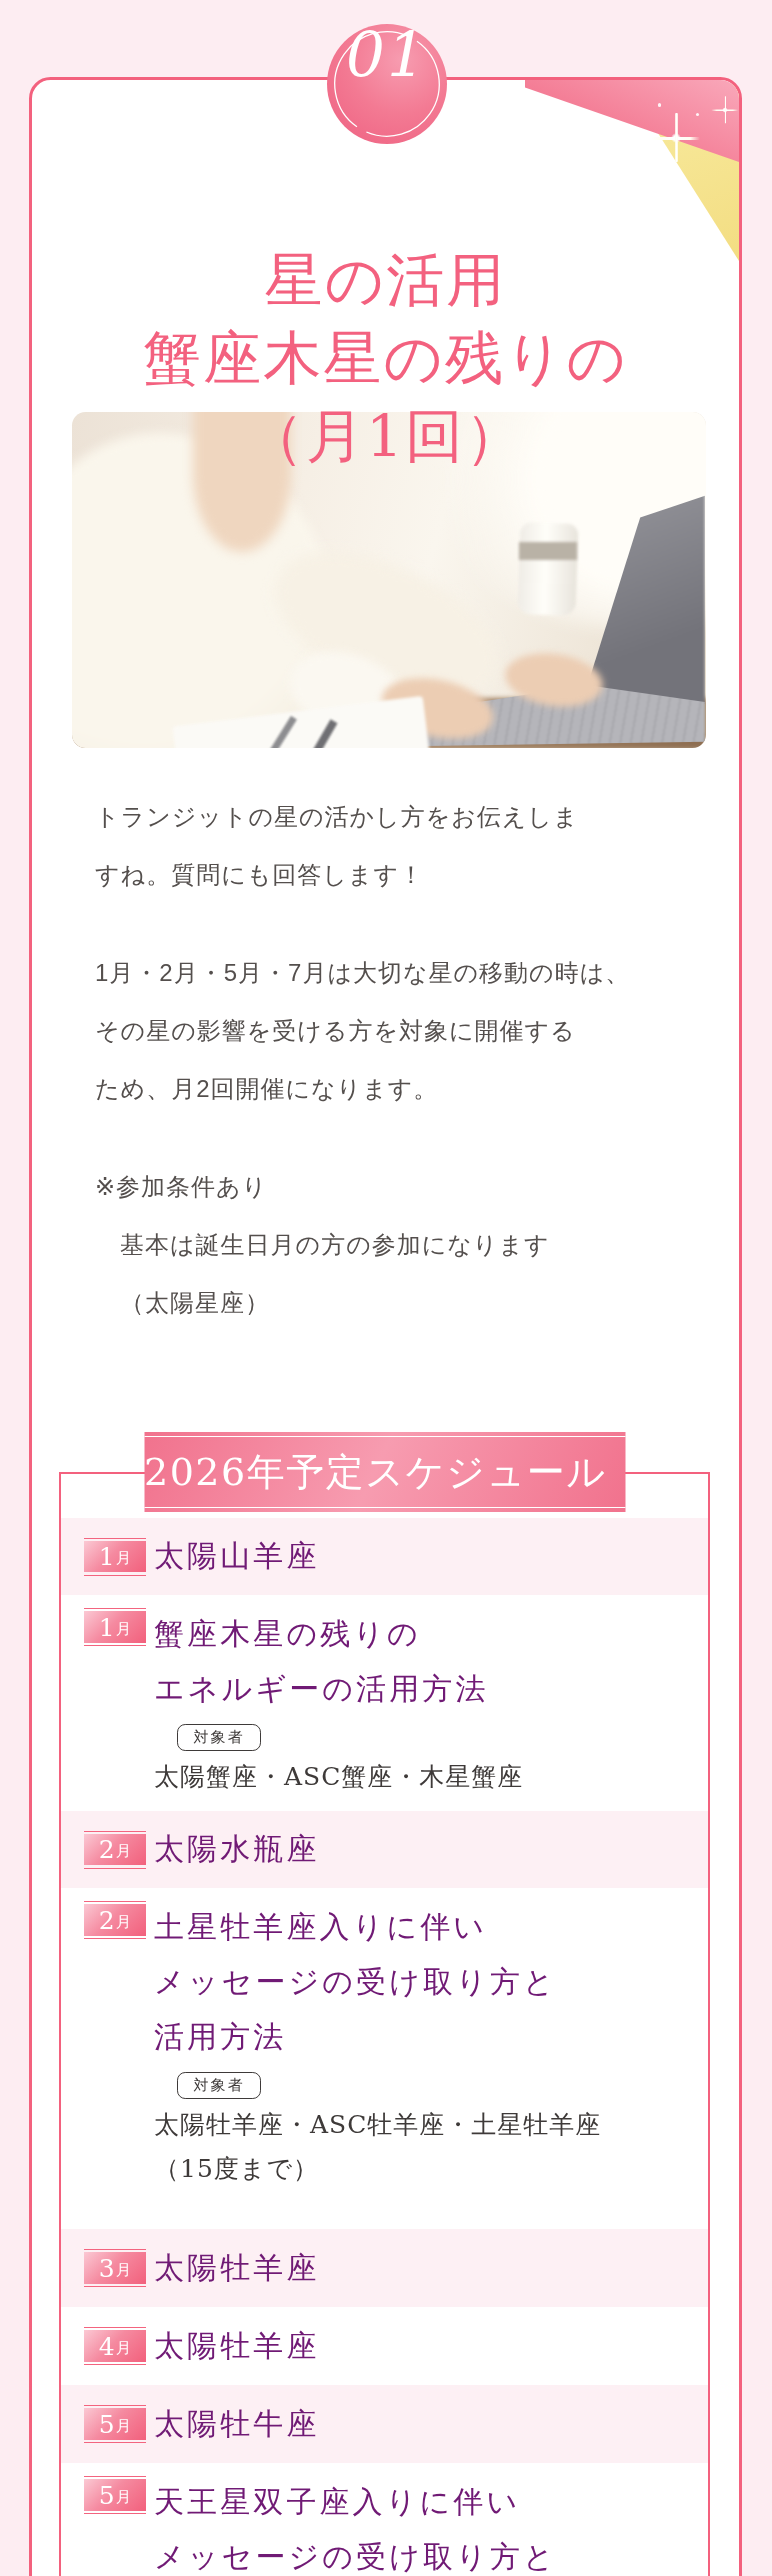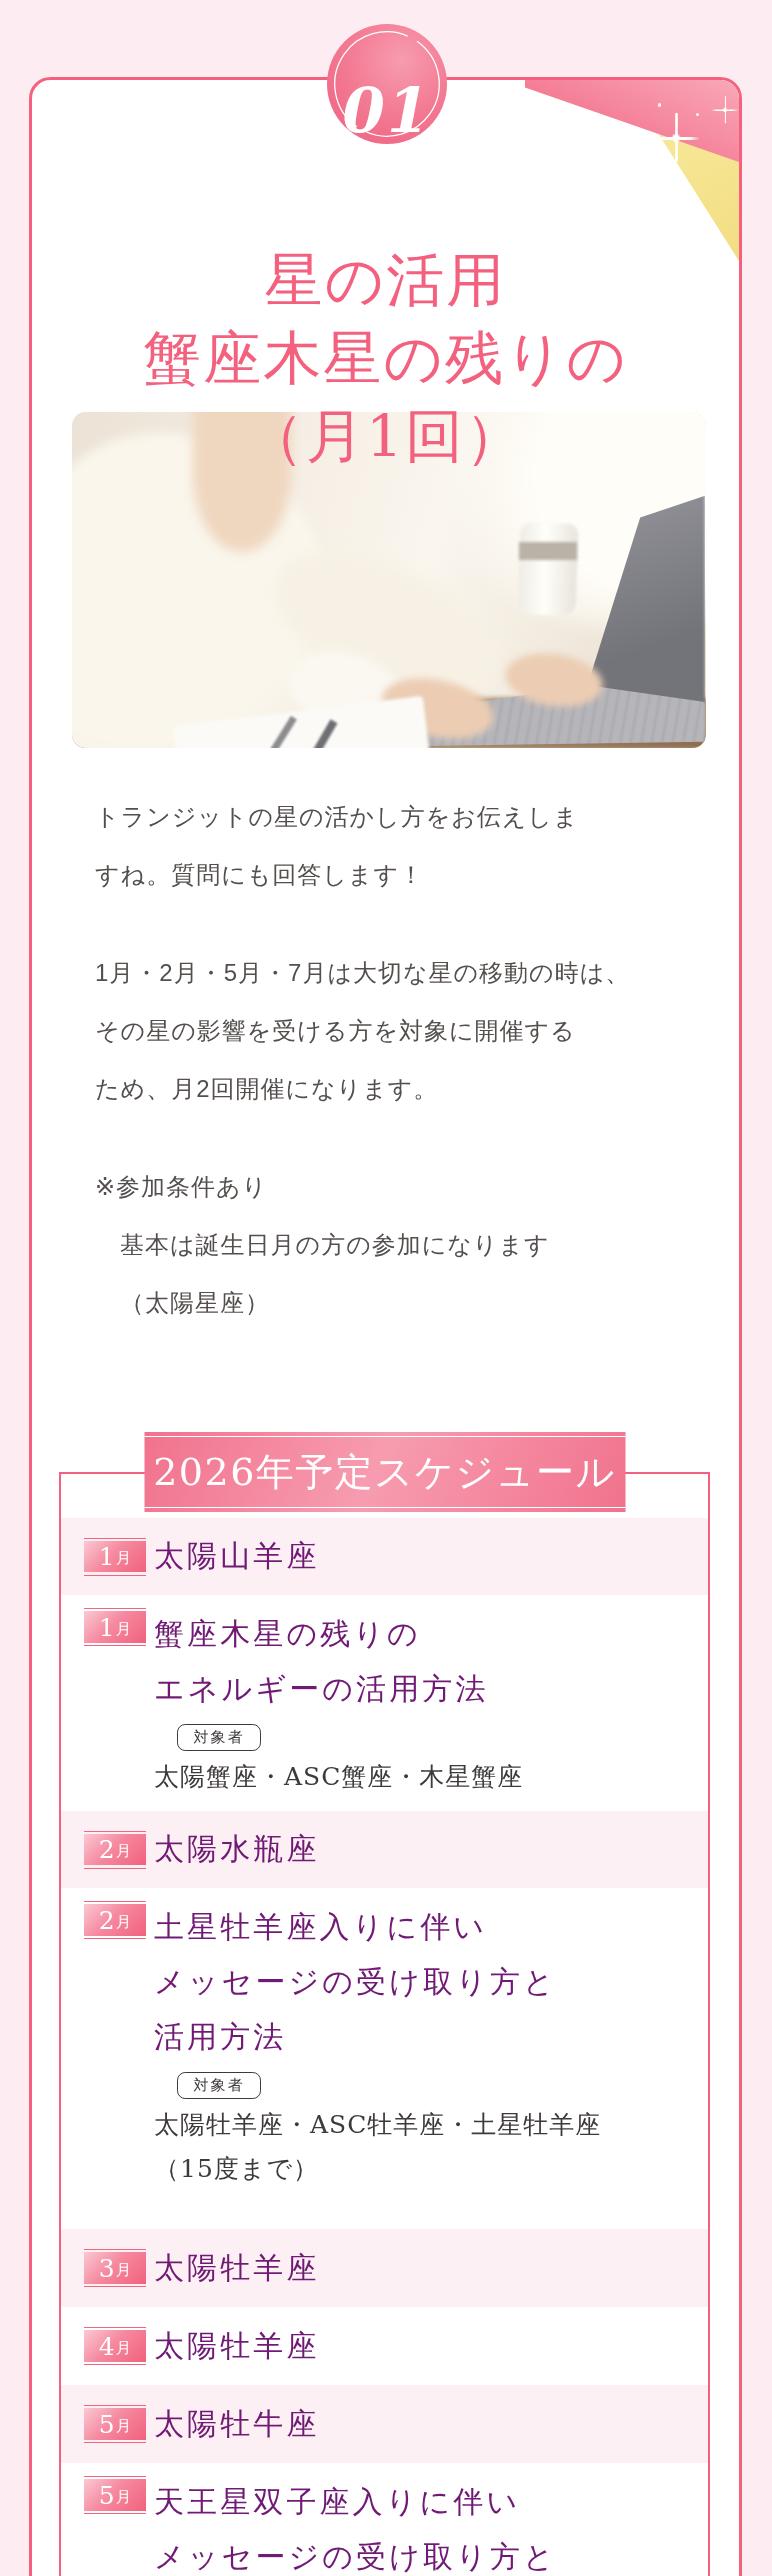--- a/index.html
+++ b/index.html
@@ -11,21 +11,21 @@
   
   .card{
     position:absolute;left:29px;top:77px;width:707px;height:3644px;
     background:#ffffff;border:3.6px solid #f3617e;border-radius:21.6px;
     overflow:hidden;
   }
   
   .num-circle{
     position:absolute;left:327px;top:24px;width:120px;height:120px;border-radius:50%;
     background:radial-gradient(circle at 62% 30%,#f79cb0 0%,#f37a93 48%,#ee5f80 100%);
-    z-index:30;display:flex;align-items:flex-end;justify-content:center;font-weight:bold;
+    z-index:30;display:flex;align-items:flex-start;justify-content:center;
   }
   .num-circle svg{position:absolute;inset:0;}
   .num-text{
     font-family:"DejaVu Serif","Liberation Serif",serif;font-style:italic;
     color:#ffffff;font-size:61px;line-height:1;letter-spacing:2.1px;padding-bottom:3.1px;
   }
   
   .deco{position:absolute;}
   .tr-yellow{
     left:616px;top:0;width:91px;height:181px;
@@ -95,21 +95,21 @@
   .p-line{font-size:24px;line-height:58px;letter-spacing:1px;white-space:pre;}
   
   .inner{
     position:absolute;left:27px;top:1392px;width:647px;height:2129px;
     border:2.6px solid #f3617e;background:#fff;
   }
   .banner{
     position:absolute;left:50%;top:-42px;transform:translateX(-50%);
     width:481px;height:80px;z-index:6;
     background:linear-gradient(115deg,#f1728d 0%,#f79cb0 48%,#f1728d 100%);
-    display:flex;align-items:center;justify-content:center;
+    display:flex;align-items:center;
   }
   .banner::before{
     content:"";position:absolute;left:0;right:0;top:3.6px;bottom:3.6px;
     border-top:1px solid #fff;border-bottom:1px solid #fff;
   }
   .banner-text{
     font-family:"DejaVu Serif","Liberation Serif",serif;
     color:#ffffff;font-size:38px;letter-spacing:1.5px;
   }
   .rows{position:absolute;left:0;top:44px;width:100%;}

